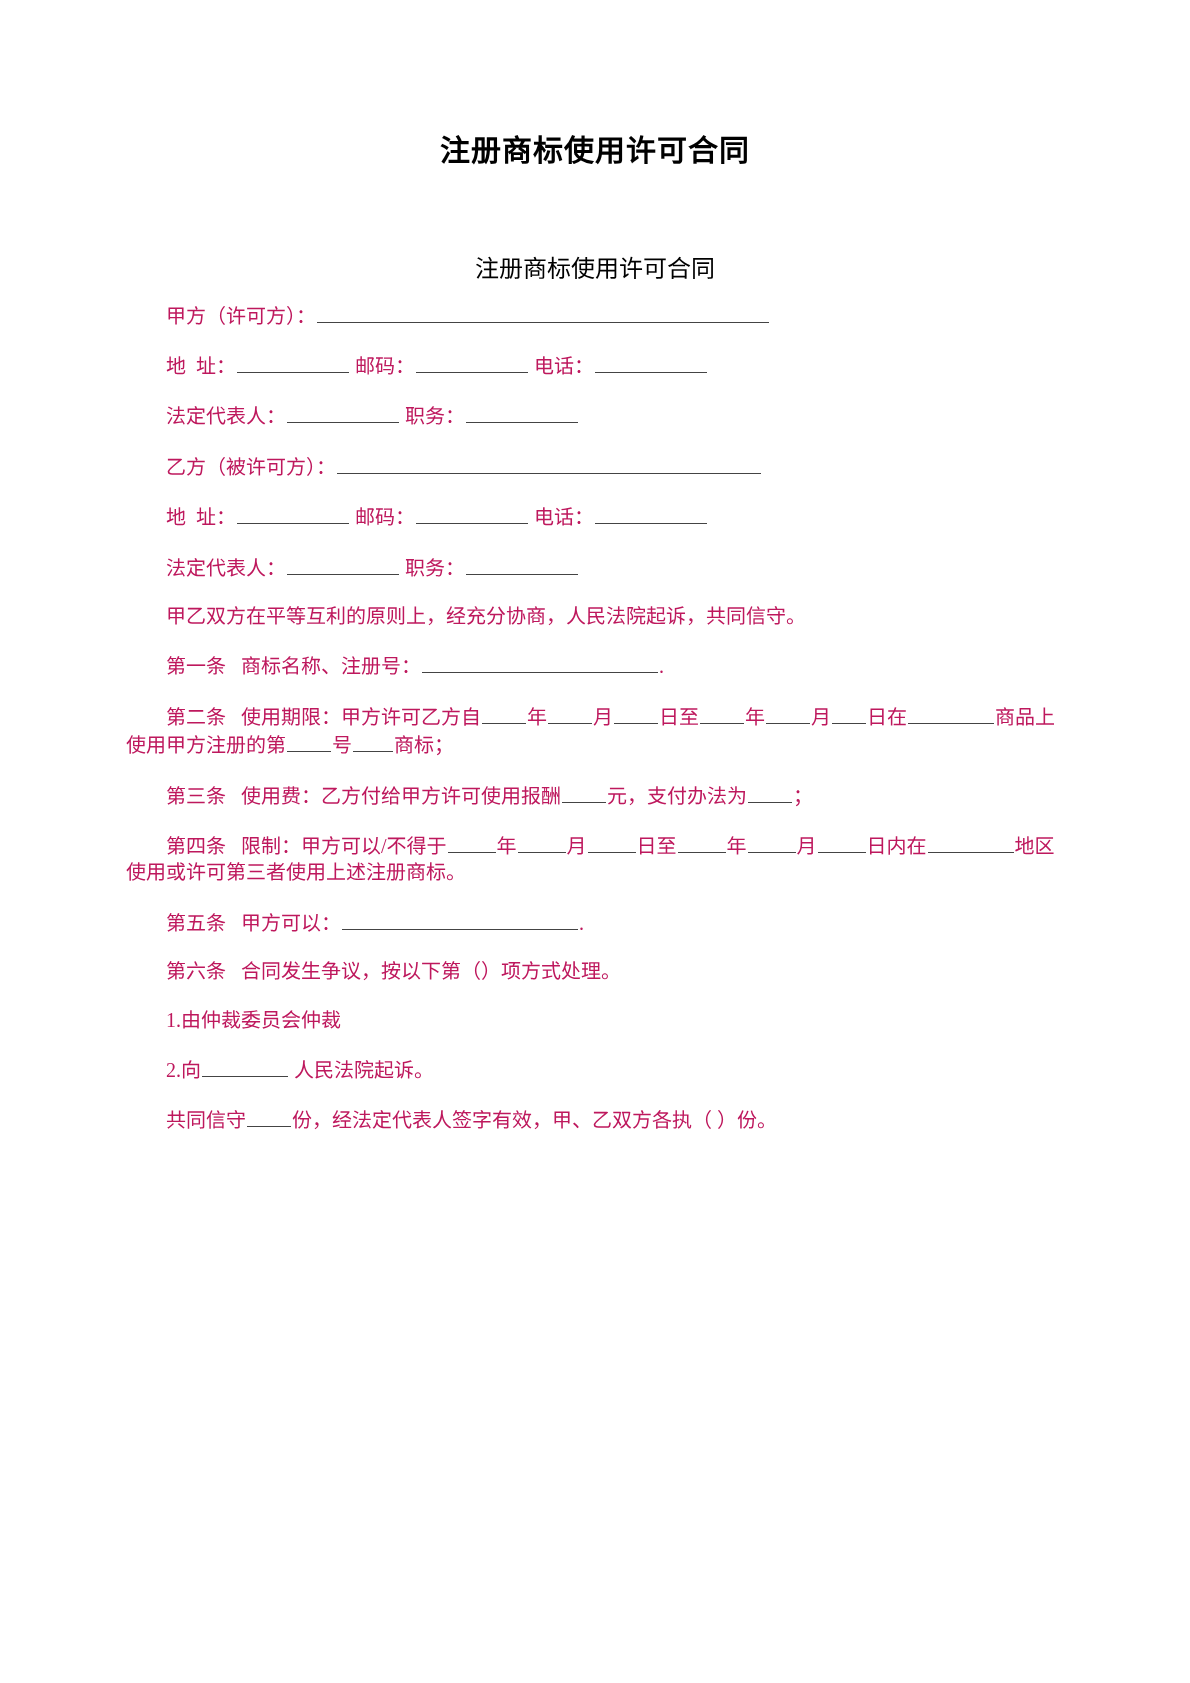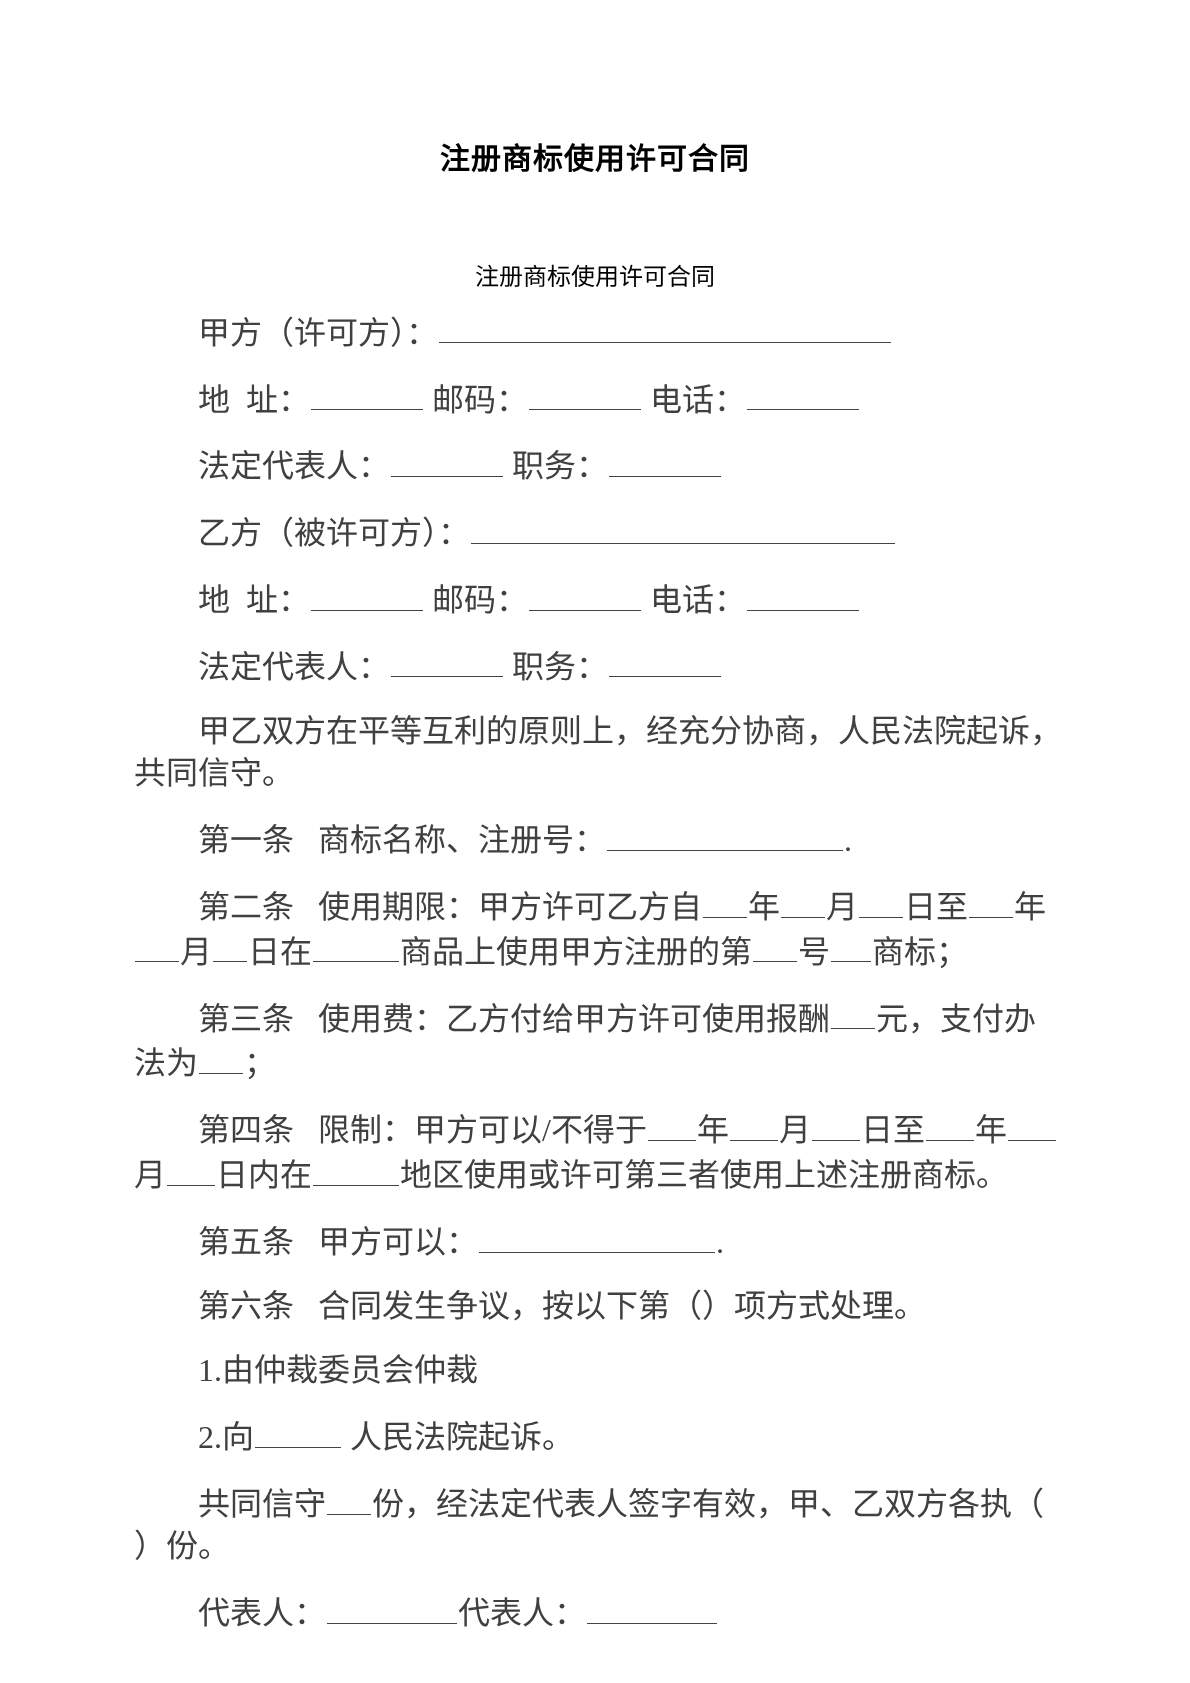--- a/index.html
+++ b/index.html
@@ -14,21 +14,21 @@
     font-family: "Liberation Serif", "DejaVu Serif", serif;
     color: #000000;
     overflow: hidden;
   }
   .page {
     position: relative;
     width: 1190px;
     height: 1683px;
     background: #ffffff;
     box-sizing: border-box;
-    padding: 16px;
+    padding: 8px;
   }
   .doc-title {
     text-align: center;
     font-family: "Liberation Sans", "DejaVu Sans", sans-serif;
     font-weight: bold;
     font-size: 30px;
     letter-spacing: 1px;
     margin: 0;
     padding-top: 124px;
     line-height: 1.25;
@@ -40,24 +40,24 @@
     margin: 0;
     padding-top: 84px;
     line-height: 1.3;
     color: #000000;
   }
   .body-block {
     padding: 0 110px 0 118px;
     margin-top: 16px;
   }
   p.line {
-    font-size: 32px;
+    font-size: 20px;
     line-height: 1.32;
     margin: 0 0 22px 0;
-    color: #404040;
+    color: #be185d;
     white-space: pre-wrap;
     word-break: break-all;
   }
   p.indent {
     text-indent: 2em;
   }
   .u {
     display: inline-block;
     border-bottom: 1px solid #444444;
     vertical-align: baseline;
@@ -113,16 +113,15 @@
 
     <p class="line indent"><span>第六条</span>&nbsp;&nbsp;&nbsp;<span>合同发生争议，按以下第（）项方式处理。</span></p>
 
     <p class="line indent">1.由仲裁委员会仲裁</p>
 
     <p class="line indent"><span>2.向</span><span class="u u-xs"></span><span> 人民法院起诉。</span></p>
 
     <p class="line indent"><span>共同信守</span><span class="u u-tt"></span><span>份，经法定代表人签字有效，甲、乙双方各执（ ）份。</span></p>
 
 
-    <p class="line indent"><span>代表人：</span><span class="u u-md"></span><span>代表人：</span><span class="u u-md"></span></p>
 
   </div>
 </div>
 
 </body></html>

